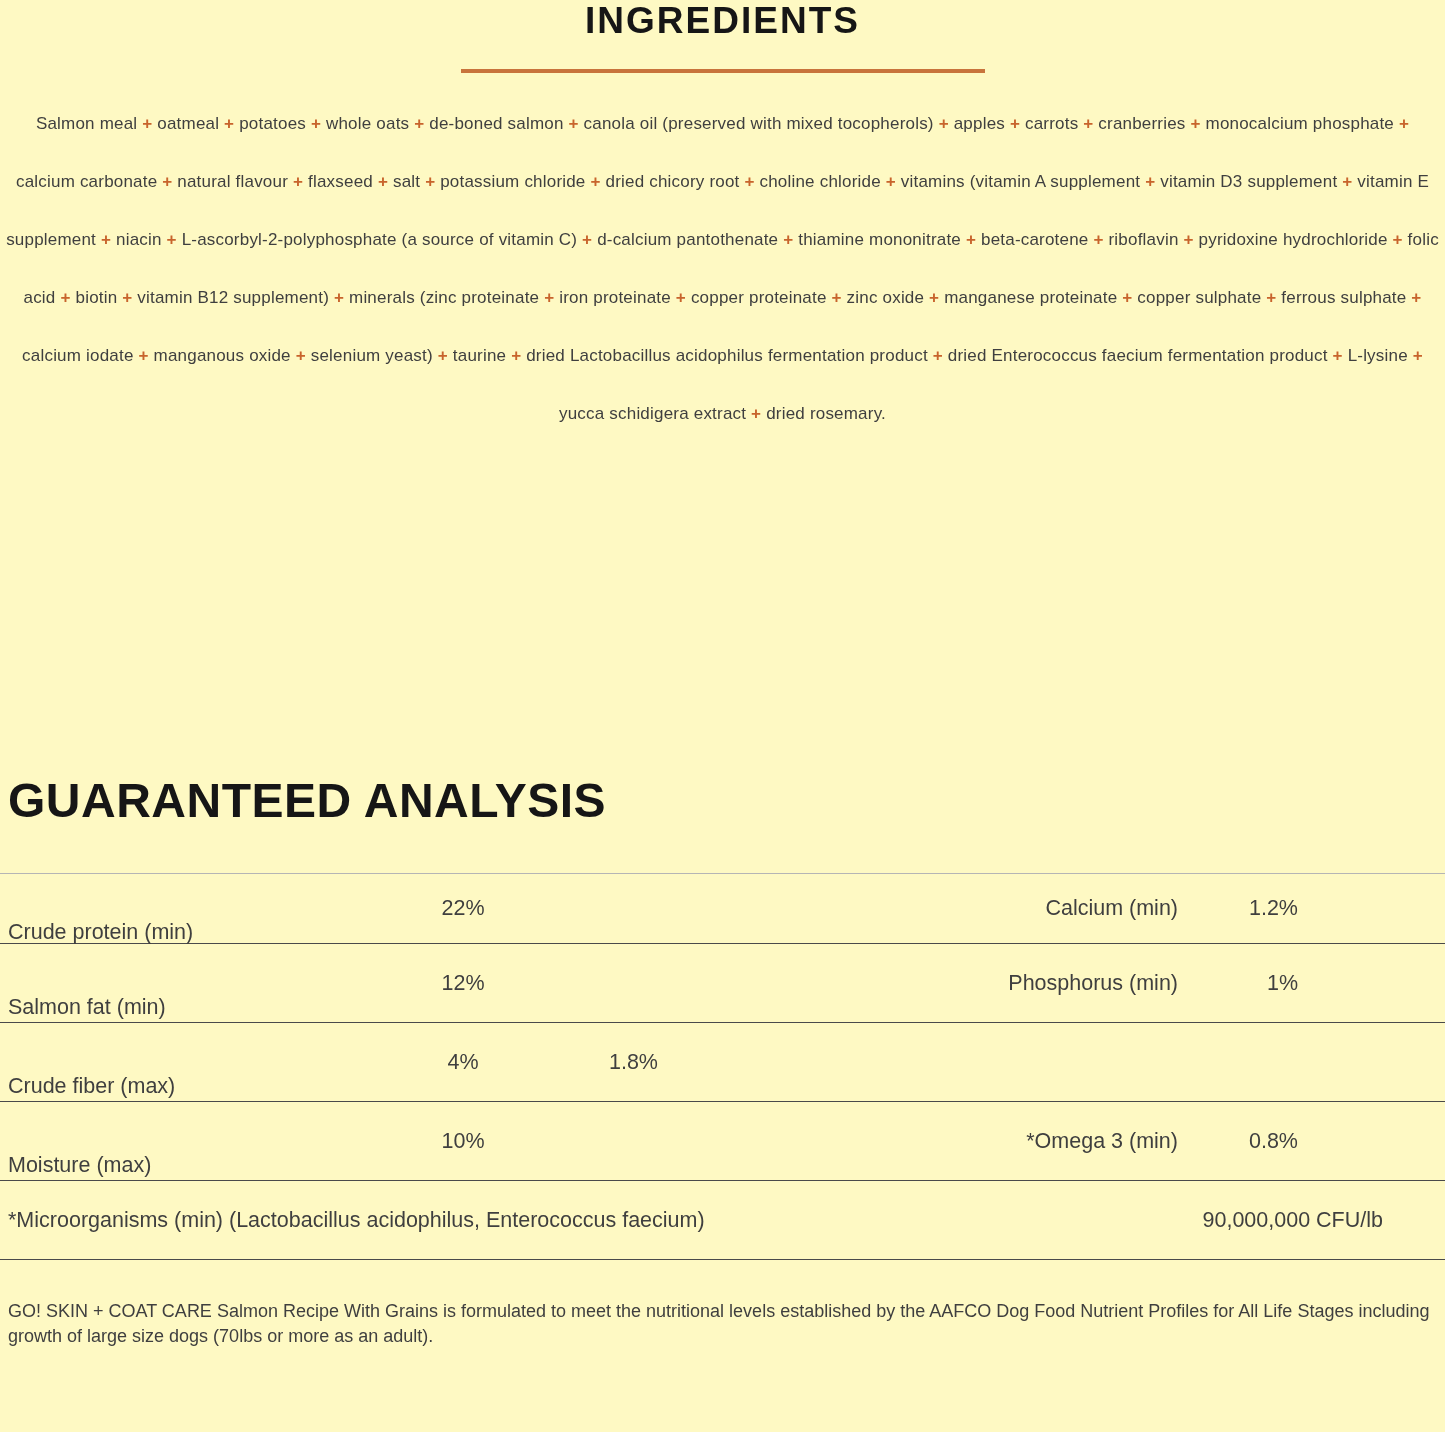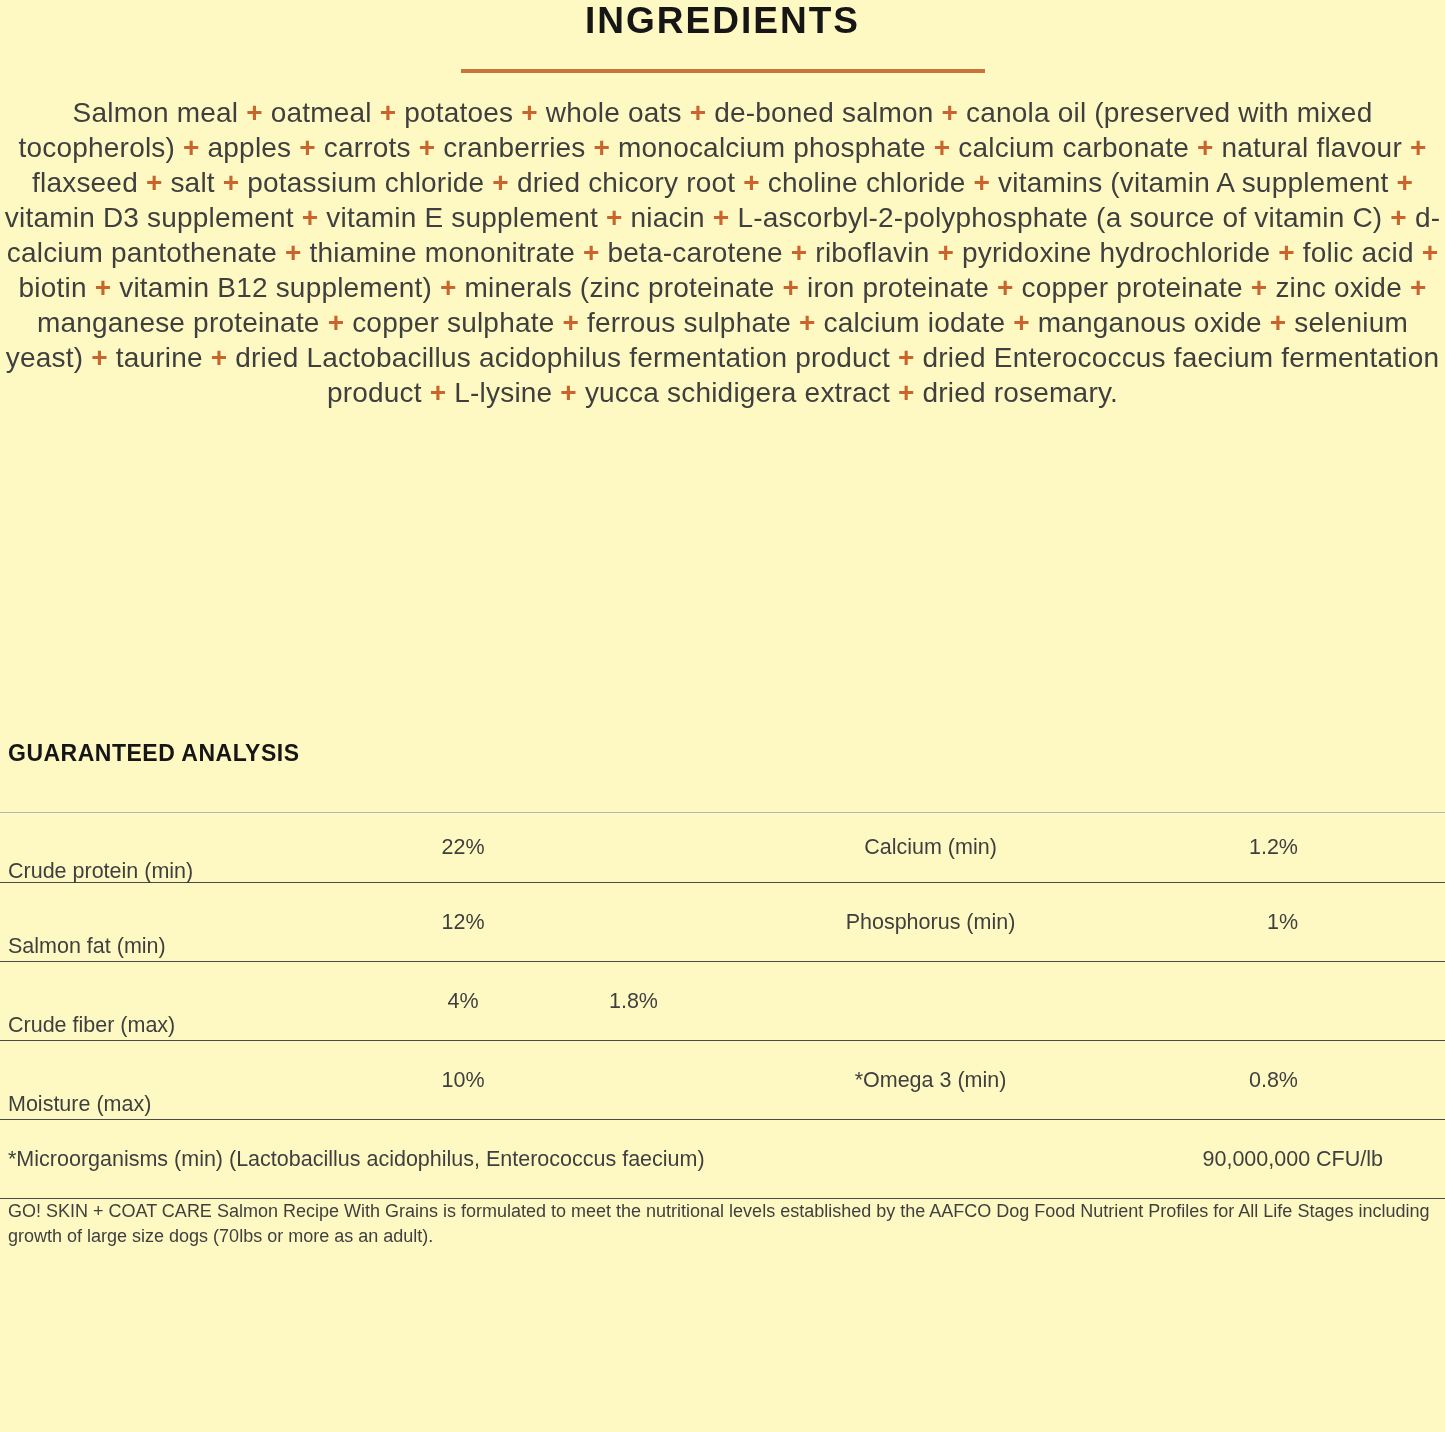--- a/index.html
+++ b/index.html
@@ -41,37 +41,37 @@
   .title-rule{
     width:524px;
     height:4px;
     background:var(--rule);
     border:none;
     margin:30px auto 0 auto;
   }
   .ingredients-text{
     margin:22px auto 0 auto;
     width:1437px;
-    font-size:28px;
-    line-height:35px;
+    font-size:17px;
+    line-height:58px;
     color:var(--body);
     text-align:center;
     letter-spacing:0.2px;
   }
   .plus{
     color:var(--accent);
     font-weight:700;
   }
 
   
   .ga-section{
     margin-top:330px;
   }
   .ga-title{
-    font-size:23px;
+    font-size:48px;
     font-weight:800;
     letter-spacing:0.5px;
     color:var(--ink);
     padding-left:8px;
   }
   .ga-table{
     margin-top:45px;
     border-top:1px solid var(--line-light);
     font-size:21.5px;
     color:var(--body);
@@ -79,41 +79,42 @@
   .ga-row{
     display:flex;
     align-items:center;
     height:79px;
     padding:0 147px 0 8px;
     border-bottom:1px solid var(--line-dark);
   }
   .ga-row.first{height:70px;}
   .ga-c1{width:380px;text-align:left;margin-top:48px;}
   .ga-c2{width:150px;text-align:center;}
-  .ga-c3{margin-left:145px;flex:1;text-align:center;}
+  .ga-c3{margin-left:145px;flex:1;text-align:right;}
   .ga-c4{text-align:right;min-width:120px;}
   .ga-row-full{
     display:flex;
     align-items:center;
     justify-content:space-between;
     height:79px;
     padding:0 62px 0 8px;
     border-bottom:1px solid var(--line-dark);
     gap:23px;
   }
 
   
   .footnote{
     margin-top:31px;
     padding:0 8px;
     font-size:18px;
     line-height:25px;
     color:var(--body);
   }
   .aafco-statement{
+    margin-top:39px;
     padding:0 8px;
     font-size:18px;
     line-height:25px;
     color:var(--body);
     max-width:1440px;
   }
 </style>
 </head>
 <body>
 

